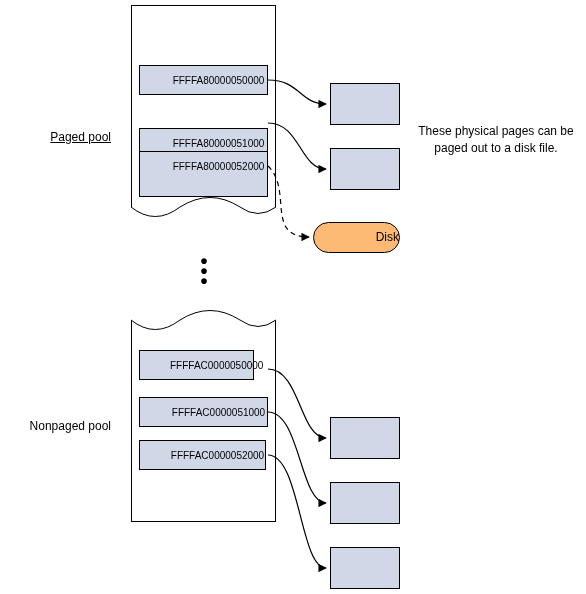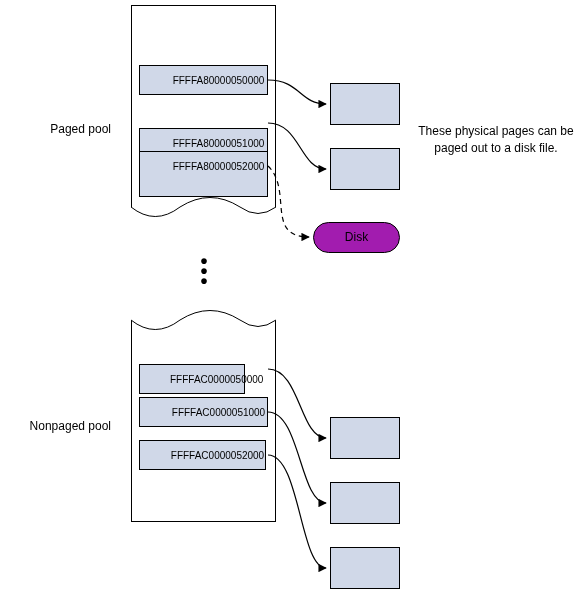--- a/index.html
+++ b/index.html
@@ -45,66 +45,66 @@
   .caption {
     position: absolute;
     font-size: 12px;
     text-align: center;
     line-height: 1.4;
   }
   .disk {
     position: absolute;
     border: 1px solid #000;
     border-radius: 16px;
-    background: #a21caf;
+    background: #fdba74;
     box-sizing: border-box;
     font-size: 12px;
-    text-align: center;
+    text-align: right;
   }
   .continuation-dots {
     position: absolute;
     font-size: 20px;
     font-weight: bold;
     text-align: center;
     letter-spacing: 2px;
   }
   svg.overlay {
     position: absolute;
     left: 0;
     top: 0;
     pointer-events: none;
   }
 </style>
 </head>
 <body>
 
 <div class="canvas">
 
-  <div class="pool-label" style="left:5px; top:122px; width:106px;">Paged pool</div>
+  <div class="pool-label" style="left:5px; top:130px; width:106px;text-decoration:underline;">Paged pool</div>
 
   <div class="container-box" style="left:131px; top:5px; width:145px; height:202px; border-bottom:none;"></div>
 
   <div class="page-box" style="left:139px; top:65px;  width:129px; height:30px;">FFFFA80000050000</div>
   <div class="page-box" style="left:139px; top:108px; width:129px; height:30px;margin-top:20px;">FFFFA80000051000</div>
   <div class="page-box" style="left:139px; top:151px; width:129px; height:46px;">FFFFA80000052000</div>
 
   <div class="phys-box" style="left:330px; top:83px;  width:70px; height:42px;"></div>
   <div class="phys-box" style="left:330px; top:148px; width:70px; height:42px;"></div>
 
   <div class="disk" style="left:313px; top:222px; width:87px; height:31px; line-height:29px;">Disk</div>
 
   <div class="caption" style="left:410px; top:123px; width:172px;">These physical pages can be<br>paged out to a disk file.</div>
 
   <div class="continuation-dots" style="left:190px; top:256px; width:30px; line-height:10px;">•<br>•<br>•</div>
 
   <div class="pool-label" style="left:5px; top:419px; width:106px;">Nonpaged pool</div>
 
   <div class="container-box" style="left:131px; top:320px; width:145px; height:202px; border-top:none;"></div>
 
-  <div class="page-box" style="left:139px; top:364px; width:106px; height:30px;">FFFFAC0000050000</div>
+  <div class="page-box" style="left:139px; top:350px; width:115px; height:30px;">FFFFAC0000050000</div>
   <div class="page-box" style="left:139px; top:397px; width:129px; height:30px;">FFFFAC0000051000</div>
   <div class="page-box" style="left:139px; top:440px; width:127px; height:30px;">FFFFAC0000052000</div>
 
   <div class="phys-box" style="left:330px; top:417px; width:70px; height:42px;"></div>
   <div class="phys-box" style="left:330px; top:482px; width:70px; height:42px;"></div>
   <div class="phys-box" style="left:330px; top:547px; width:70px; height:42px;"></div>
 
 
   <svg class="overlay" width="586" height="594">
     <defs>

